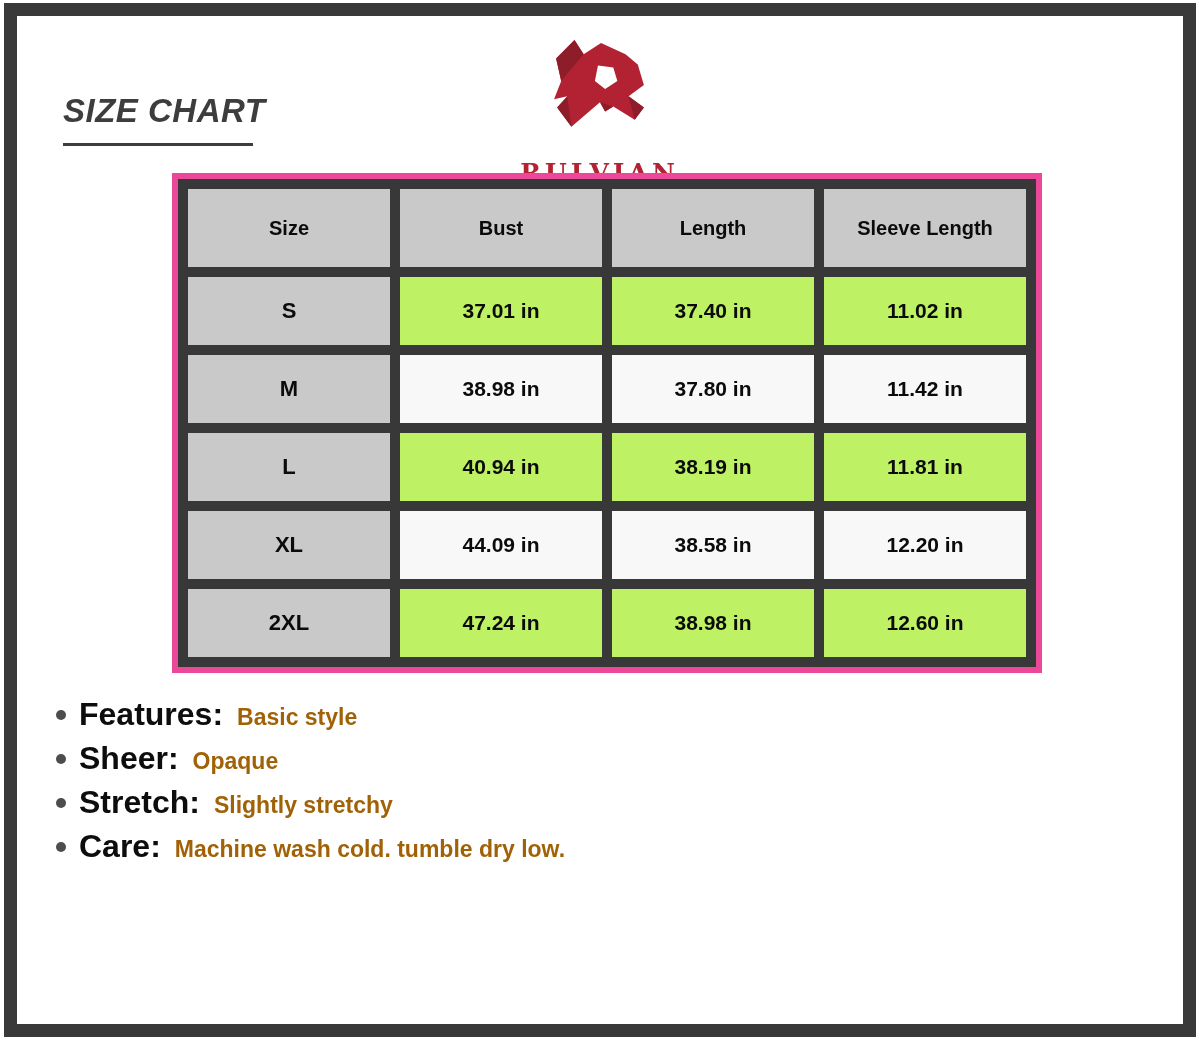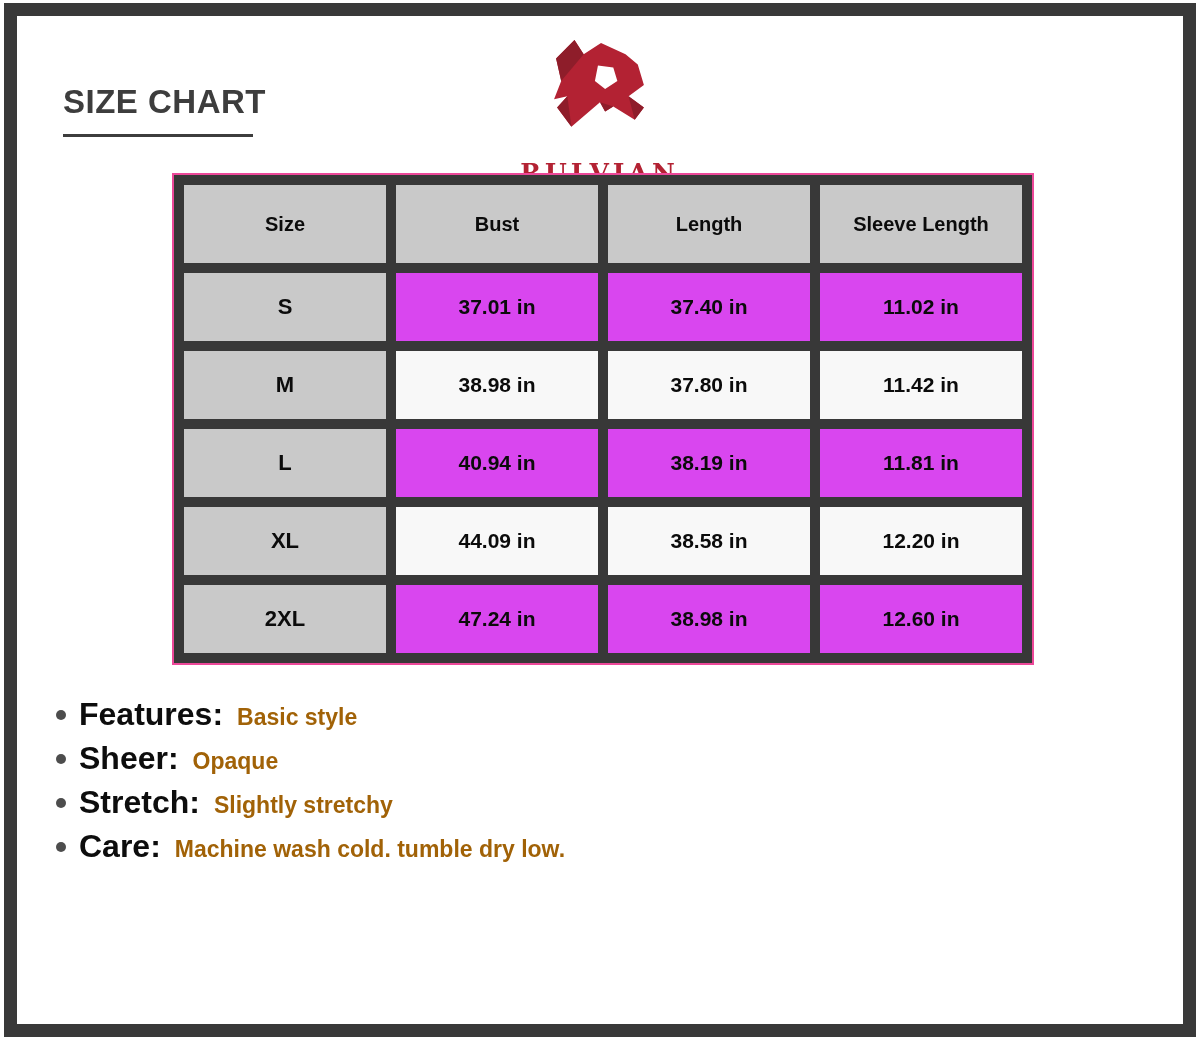--- a/index.html
+++ b/index.html
@@ -13,21 +13,21 @@
   .outer-frame {
     position: absolute;
     left: 4px; top: 3px; right: 4px; bottom: 3px;
     border: 13px solid #393939;
     pointer-events: none;
   }
 
   
   .title-block {
     position: absolute;
-    left: 63px; top: 83px;
+    left: 63px; top: 92px; font-style: italic;
   }
   .page-title {
     font-size: 33px;
     font-weight: bold;
     letter-spacing: 0.5px;
     color: #3d3d3d;
   }
   .title-underline {
     width: 190px; height: 3px;
     background: #3d3d3d;
@@ -58,21 +58,21 @@
 
   
   .size-table-wrap {
     position: absolute;
     left: 172px; top: 173px;
   }
   table.size-table {
     border-collapse: separate;
     border-spacing: 10px;
     background: #383838;
-    border: 2px solid #ec4899;
+    border: 6px solid #ec4899;
     table-layout: fixed;
     width: 857px;
   }
   table.size-table td, table.size-table th {
     width: 202px;
     text-align: center;
     vertical-align: middle;
     color: #0b0b0b;
   }
   th.col-header {
@@ -82,21 +82,21 @@
     font-weight: bold;
   }
   td.size-cell {
     height: 68px;
     background: #c9c9c9;
     font-size: 22px;
     font-weight: bold;
   }
   td.value-cell {
     height: 68px;
-    background: #d946ef;
+    background: #bef264;
     font-size: 21px;
     font-weight: bold;
   }
   tr.row-even td.value-cell { background: #f8f8f8; }
 
   
   .details-list {
     position: absolute;
     left: 56px; top: 700px;
     list-style: none;

